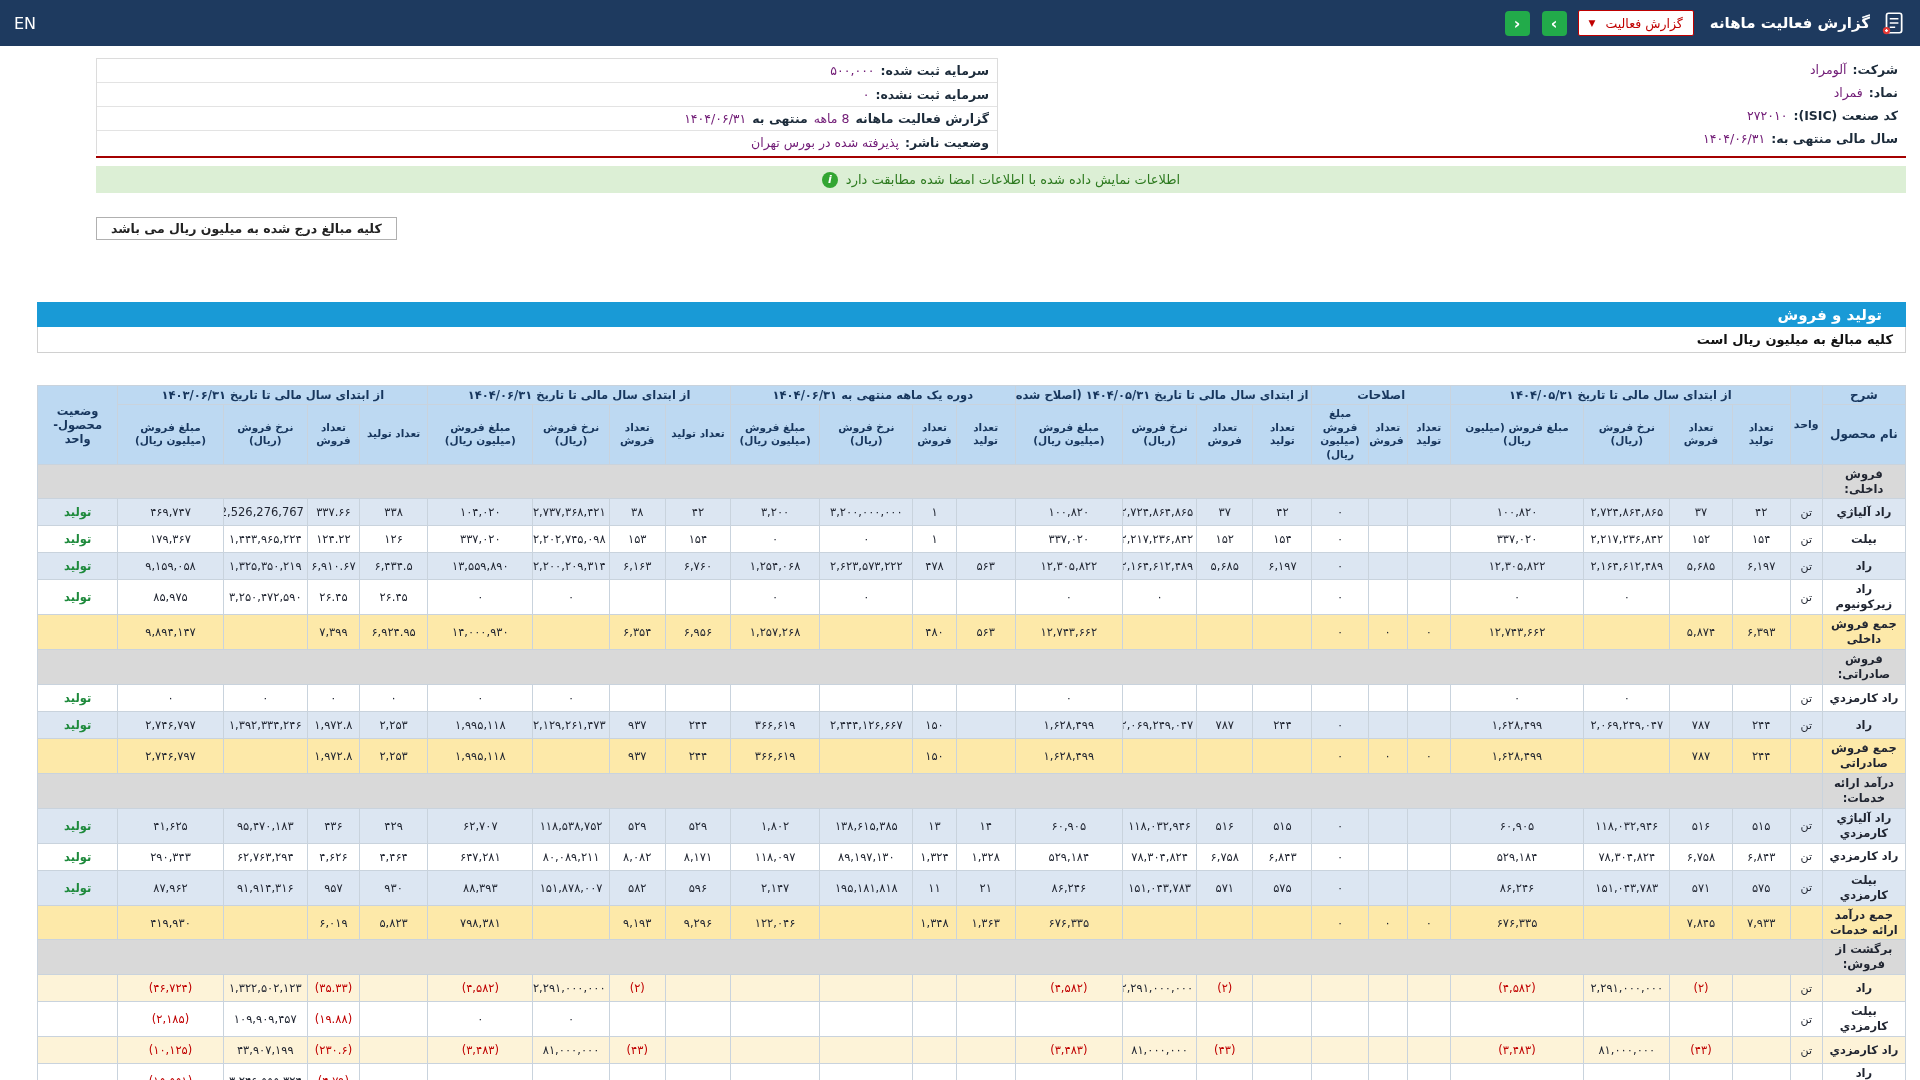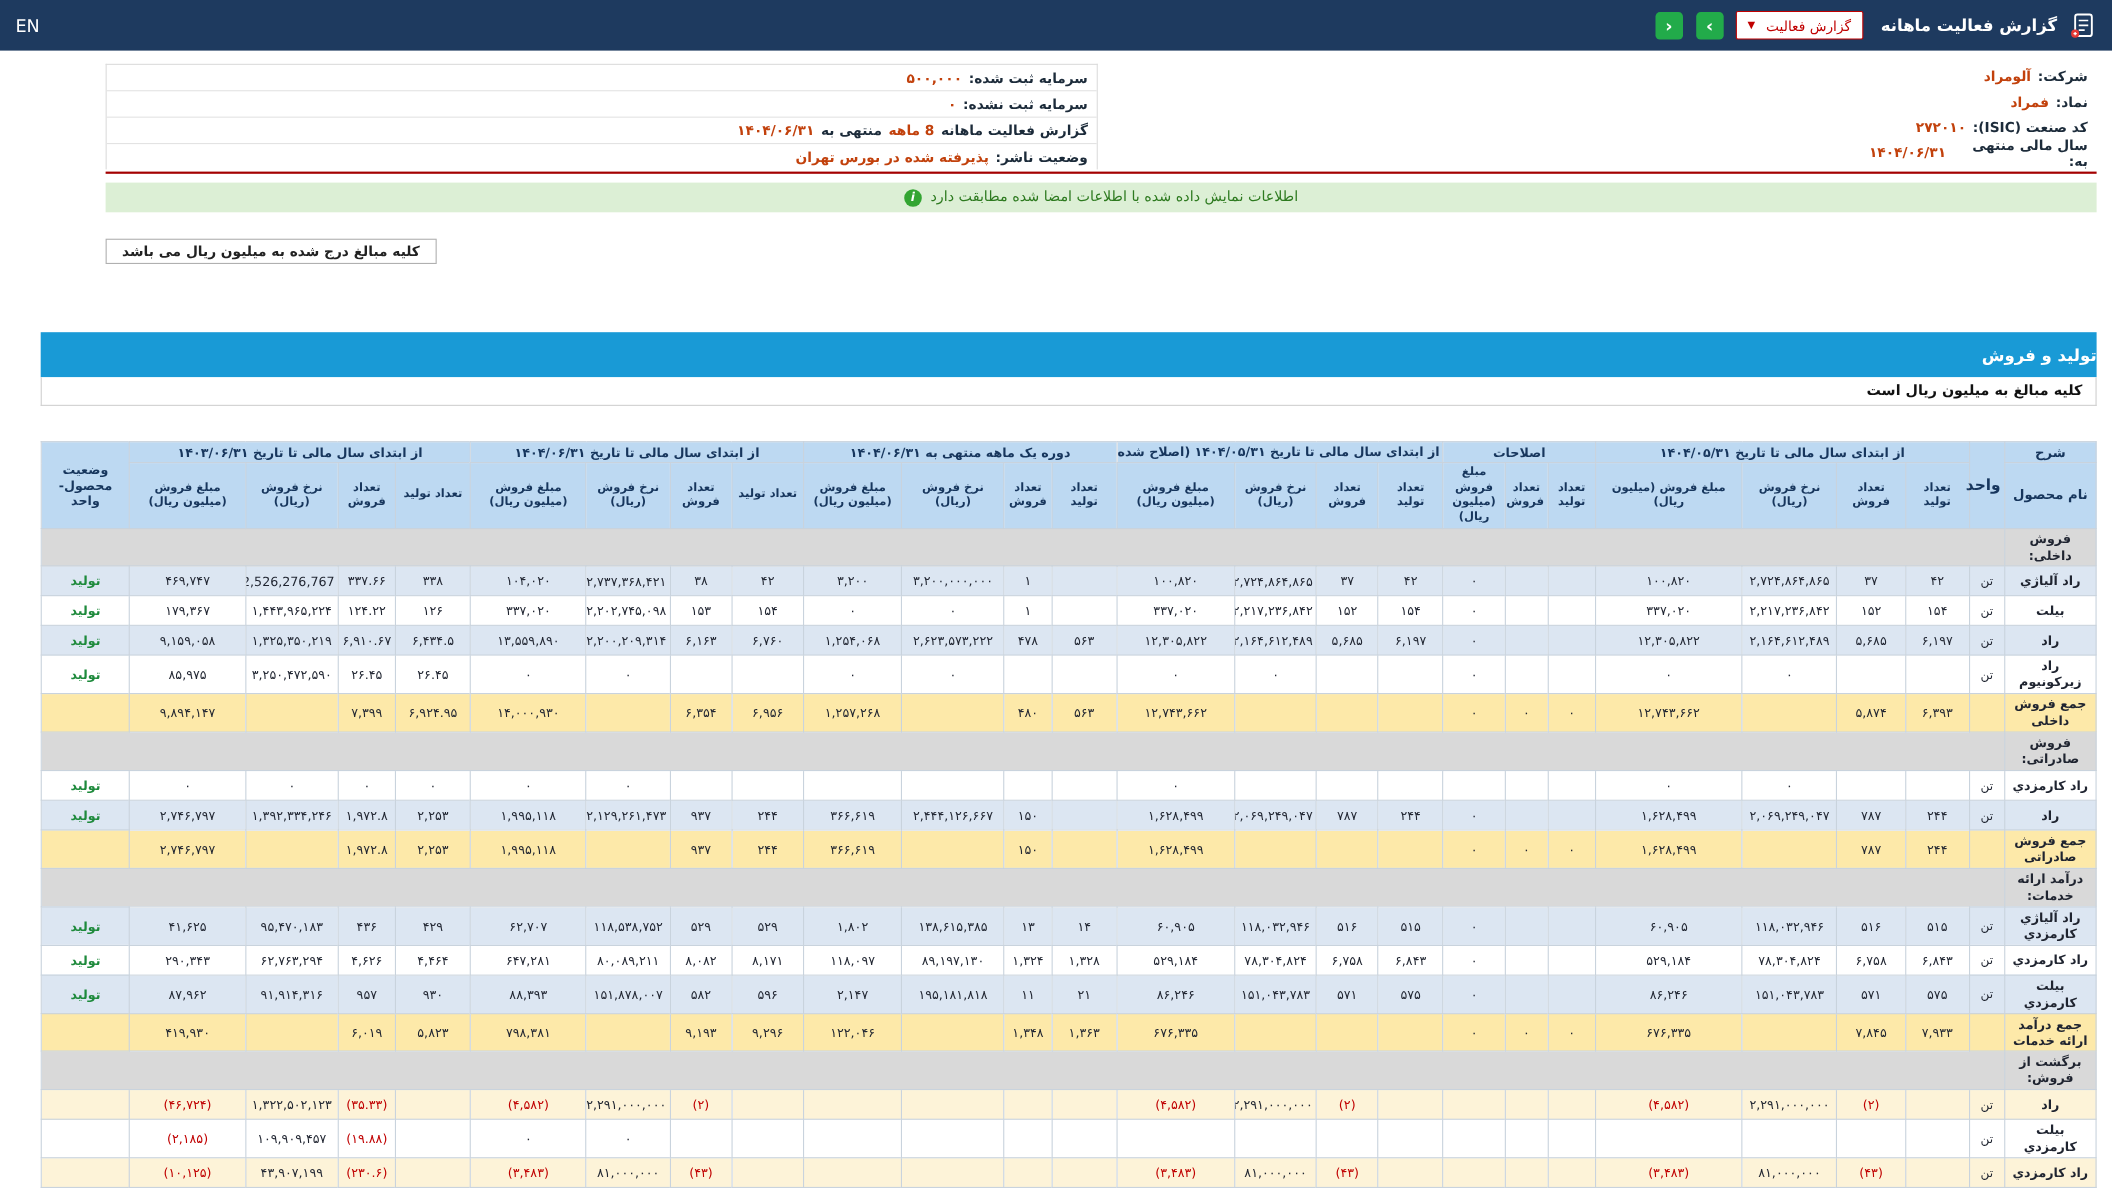--- a/index.html
+++ b/index.html
@@ -20,41 +20,41 @@
     align-items:center;justify-content:center;font-size:16px;font-weight:bold;cursor:pointer;margin:0 1px;}
   .lang{margin-right:auto;color:#fff;font-size:16px;cursor:pointer;}
   
   .info-wrap{margin:12px 14px 0 96px;border-bottom:2px solid #a40000;padding-bottom:2px;display:flex;}
   .info-right{width:215px;}
   .info-left{width:900px;margin-right:auto;border:1px solid #dcdcdc;border-bottom:none;}
   .kv{display:flex;align-items:center;gap:6px;height:23px;padding:0 8px;font-size:12.5px;}
   .info-left .kv{border-bottom:1px solid #e3e3e3;}
   .info-left .kv:last-child{border-bottom:none;}
   .kv .lbl{font-weight:bold;color:#1c2b3a;}
-  .kv .val{color:#c2410c;font-weight:bold;}
+  .kv .val{color:#701a75;}
   
   .banner{margin:8px 14px 0 96px;height:27px;background:#dcefd5;color:#2d7a1f;font-size:13px;
     display:flex;align-items:center;justify-content:center;gap:8px;}
   .info-badge{width:16px;height:16px;border-radius:50%;background:#33a532;color:#fff;font-size:11px;
     font-weight:bold;display:flex;align-items:center;justify-content:center;font-style:italic;}
   .note-row{margin:24px 14px 0 96px;}
   .note-box{width:fit-content;border:1px solid #b0b0b0;background:#fff;padding:3px 14px;font-size:12.5px;font-weight:bold;margin-right:0;}
   
   .note-row{display:flex;}
   .note-box{margin-right:auto;}
   
   .main{margin:62px 14px 0 37px;}
-  .blue-bar{background:#199ad6;color:#fff;font-weight:bold;font-size:15px;height:41px;display:flex;align-items:center;padding:0 0;}
+  .blue-bar{background:#199ad6;color:#fff;font-weight:bold;font-size:15px;height:25px;display:flex;align-items:center;padding:0 24px;}
   .subtitle-row{border:1px solid #d0d0d0;border-top:none;background:#fff;font-weight:bold;font-size:13px;padding:5px 12px;color:#111;}
   .table-wrap{margin-top:32px;}
   table{border-collapse:collapse;width:100%;table-layout:fixed;}
   th,td{border:1px solid #c9d3dd;}
   thead th{background:#bdd9f2;color:#17365d;font-weight:bold;padding:2px 3px;vertical-align:middle;}
   .h-name{font-size:12px;}
-  .h-unit{font-size:14px;}
+  .h-unit{font-size:11px;}
   .h-group{font-size:11.5px;white-space:nowrap;overflow:hidden;}
   .h-sub{font-size:10.5px;line-height:1.3;}
   .h-status{font-size:11.5px;}
   td{font-size:11.5px;padding:2px 3px;color:#1f2430;}
   .c-name{font-weight:bold;text-align:center;font-size:11.5px;line-height:1.3;}
   .c-unit{text-align:center;font-size:11px;margin-left:24px;}
   .c-num{text-align:center;white-space:nowrap;overflow:hidden;}
   .c-status{color:#1e8a3c;text-align:center;font-weight:bold;font-size:11.5px;}
   .neg{color:#c00000;}
   .row-white{background:#ffffff;}

